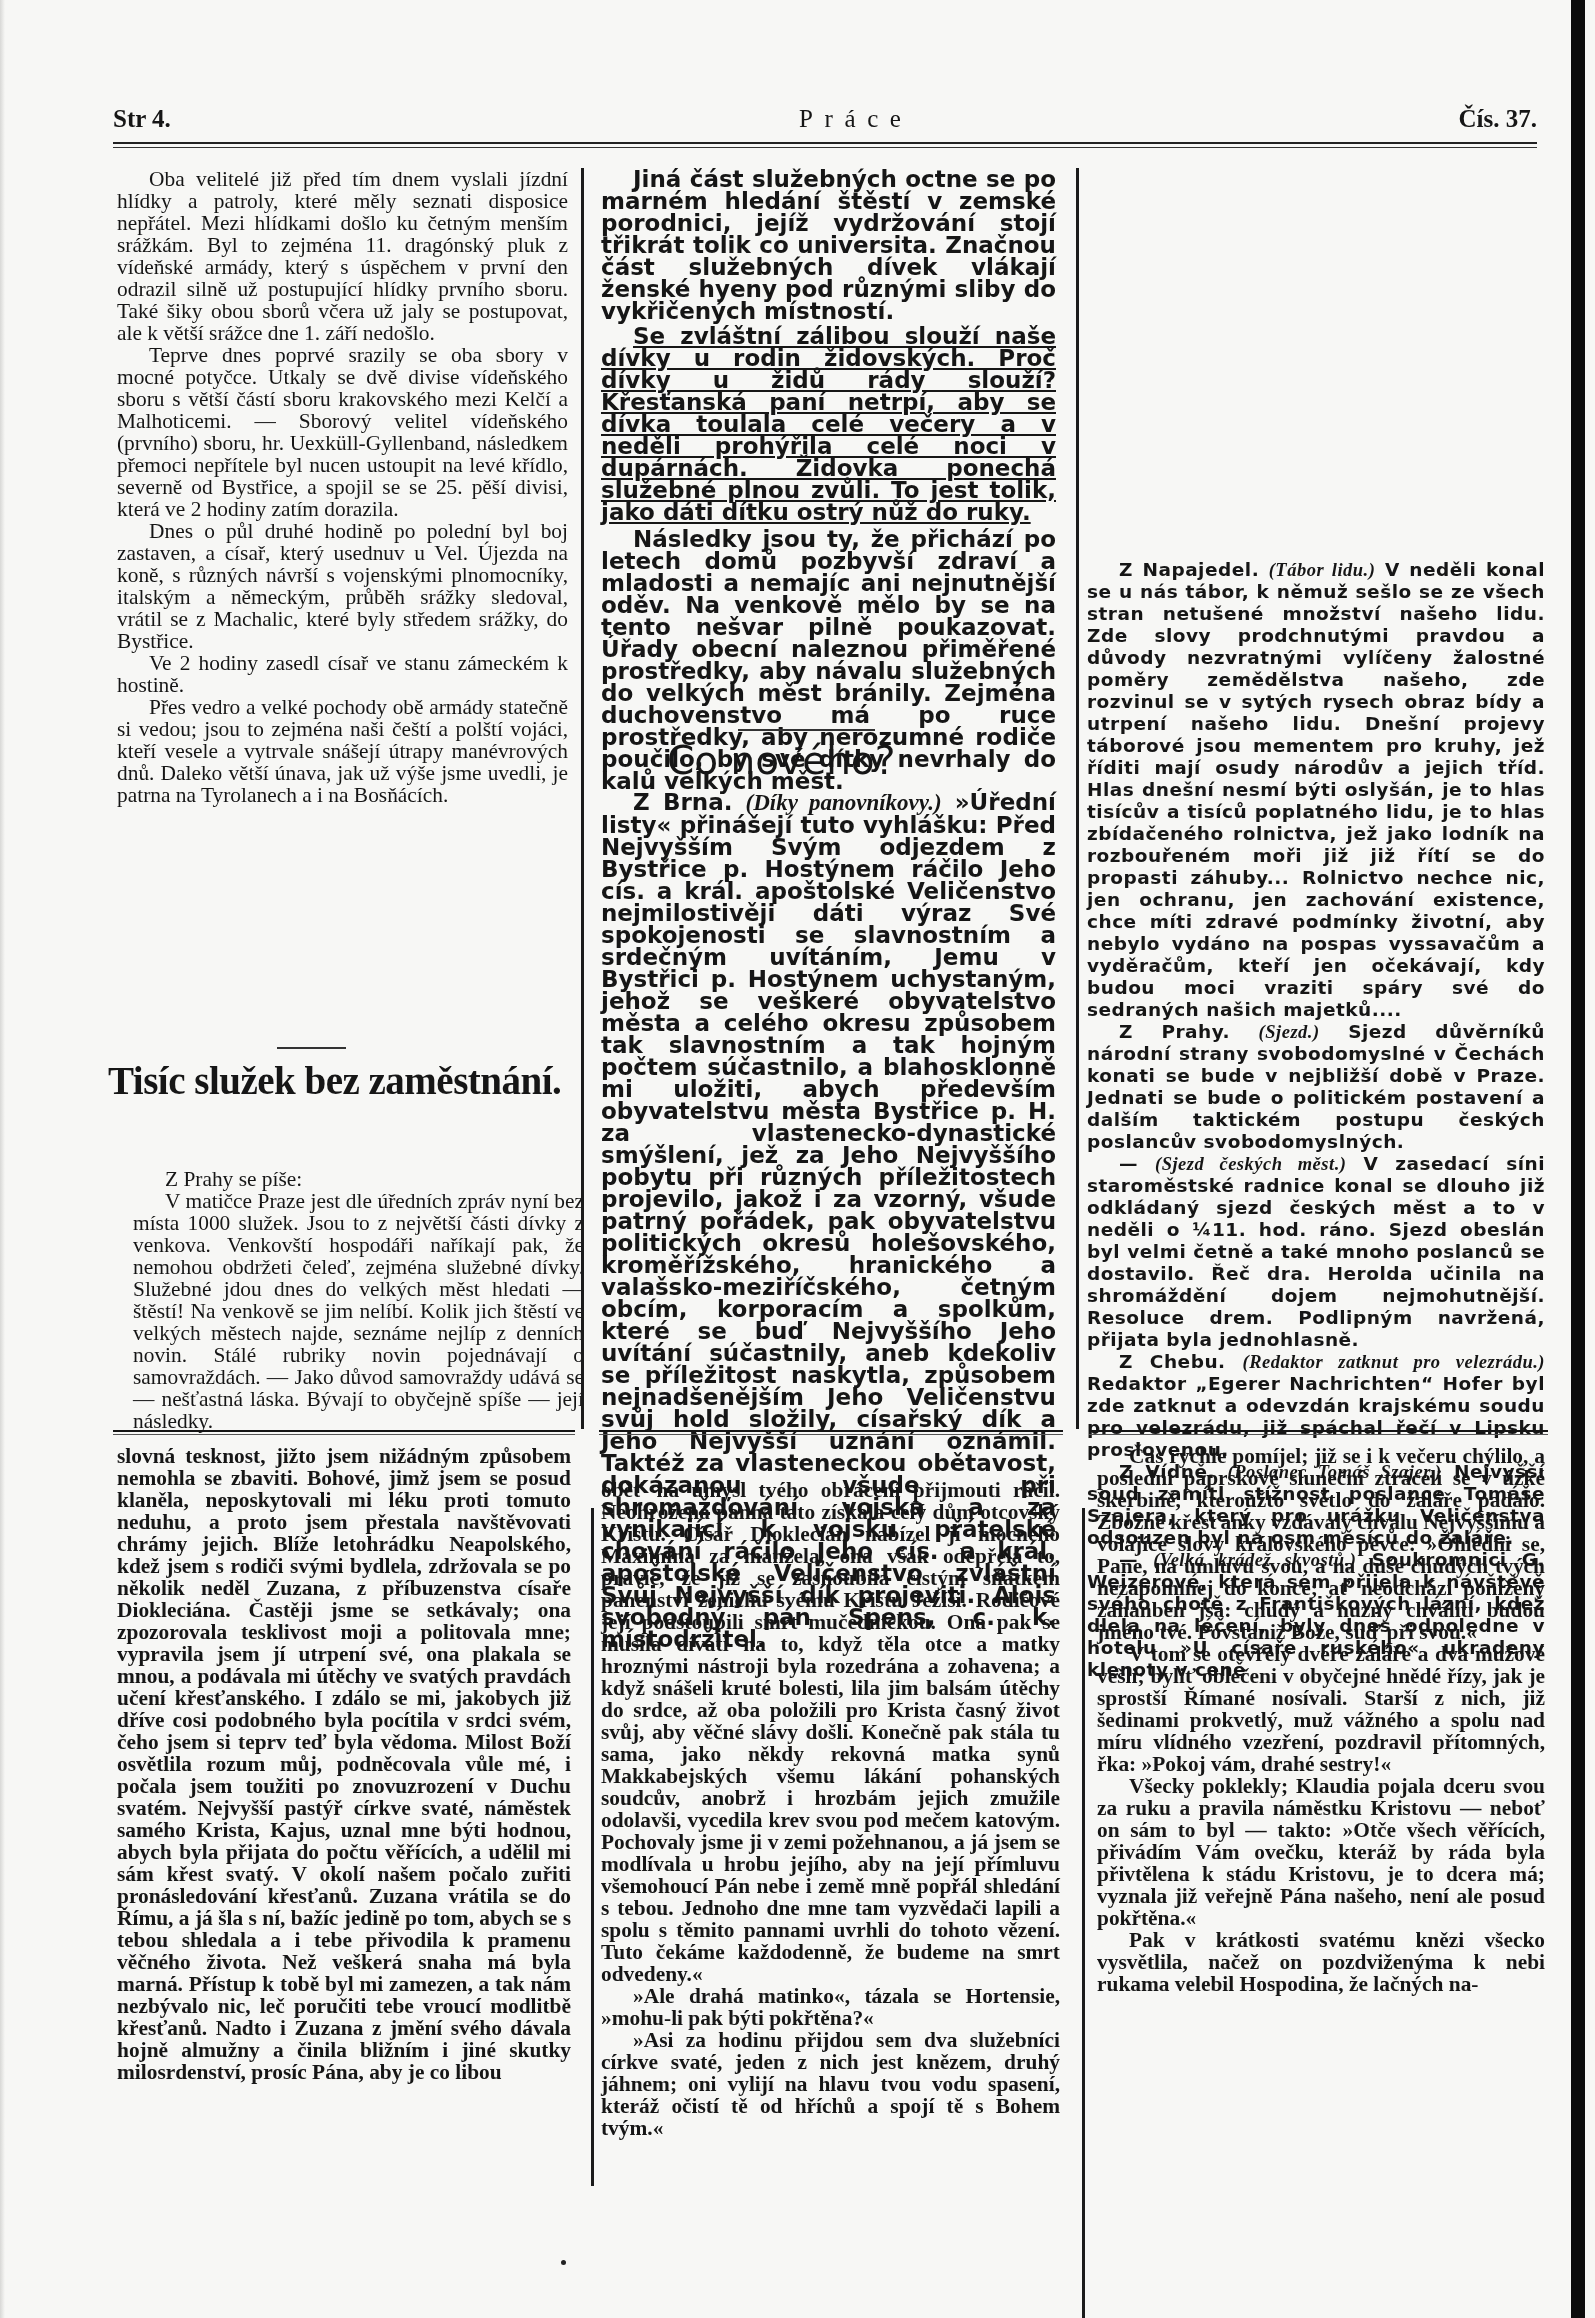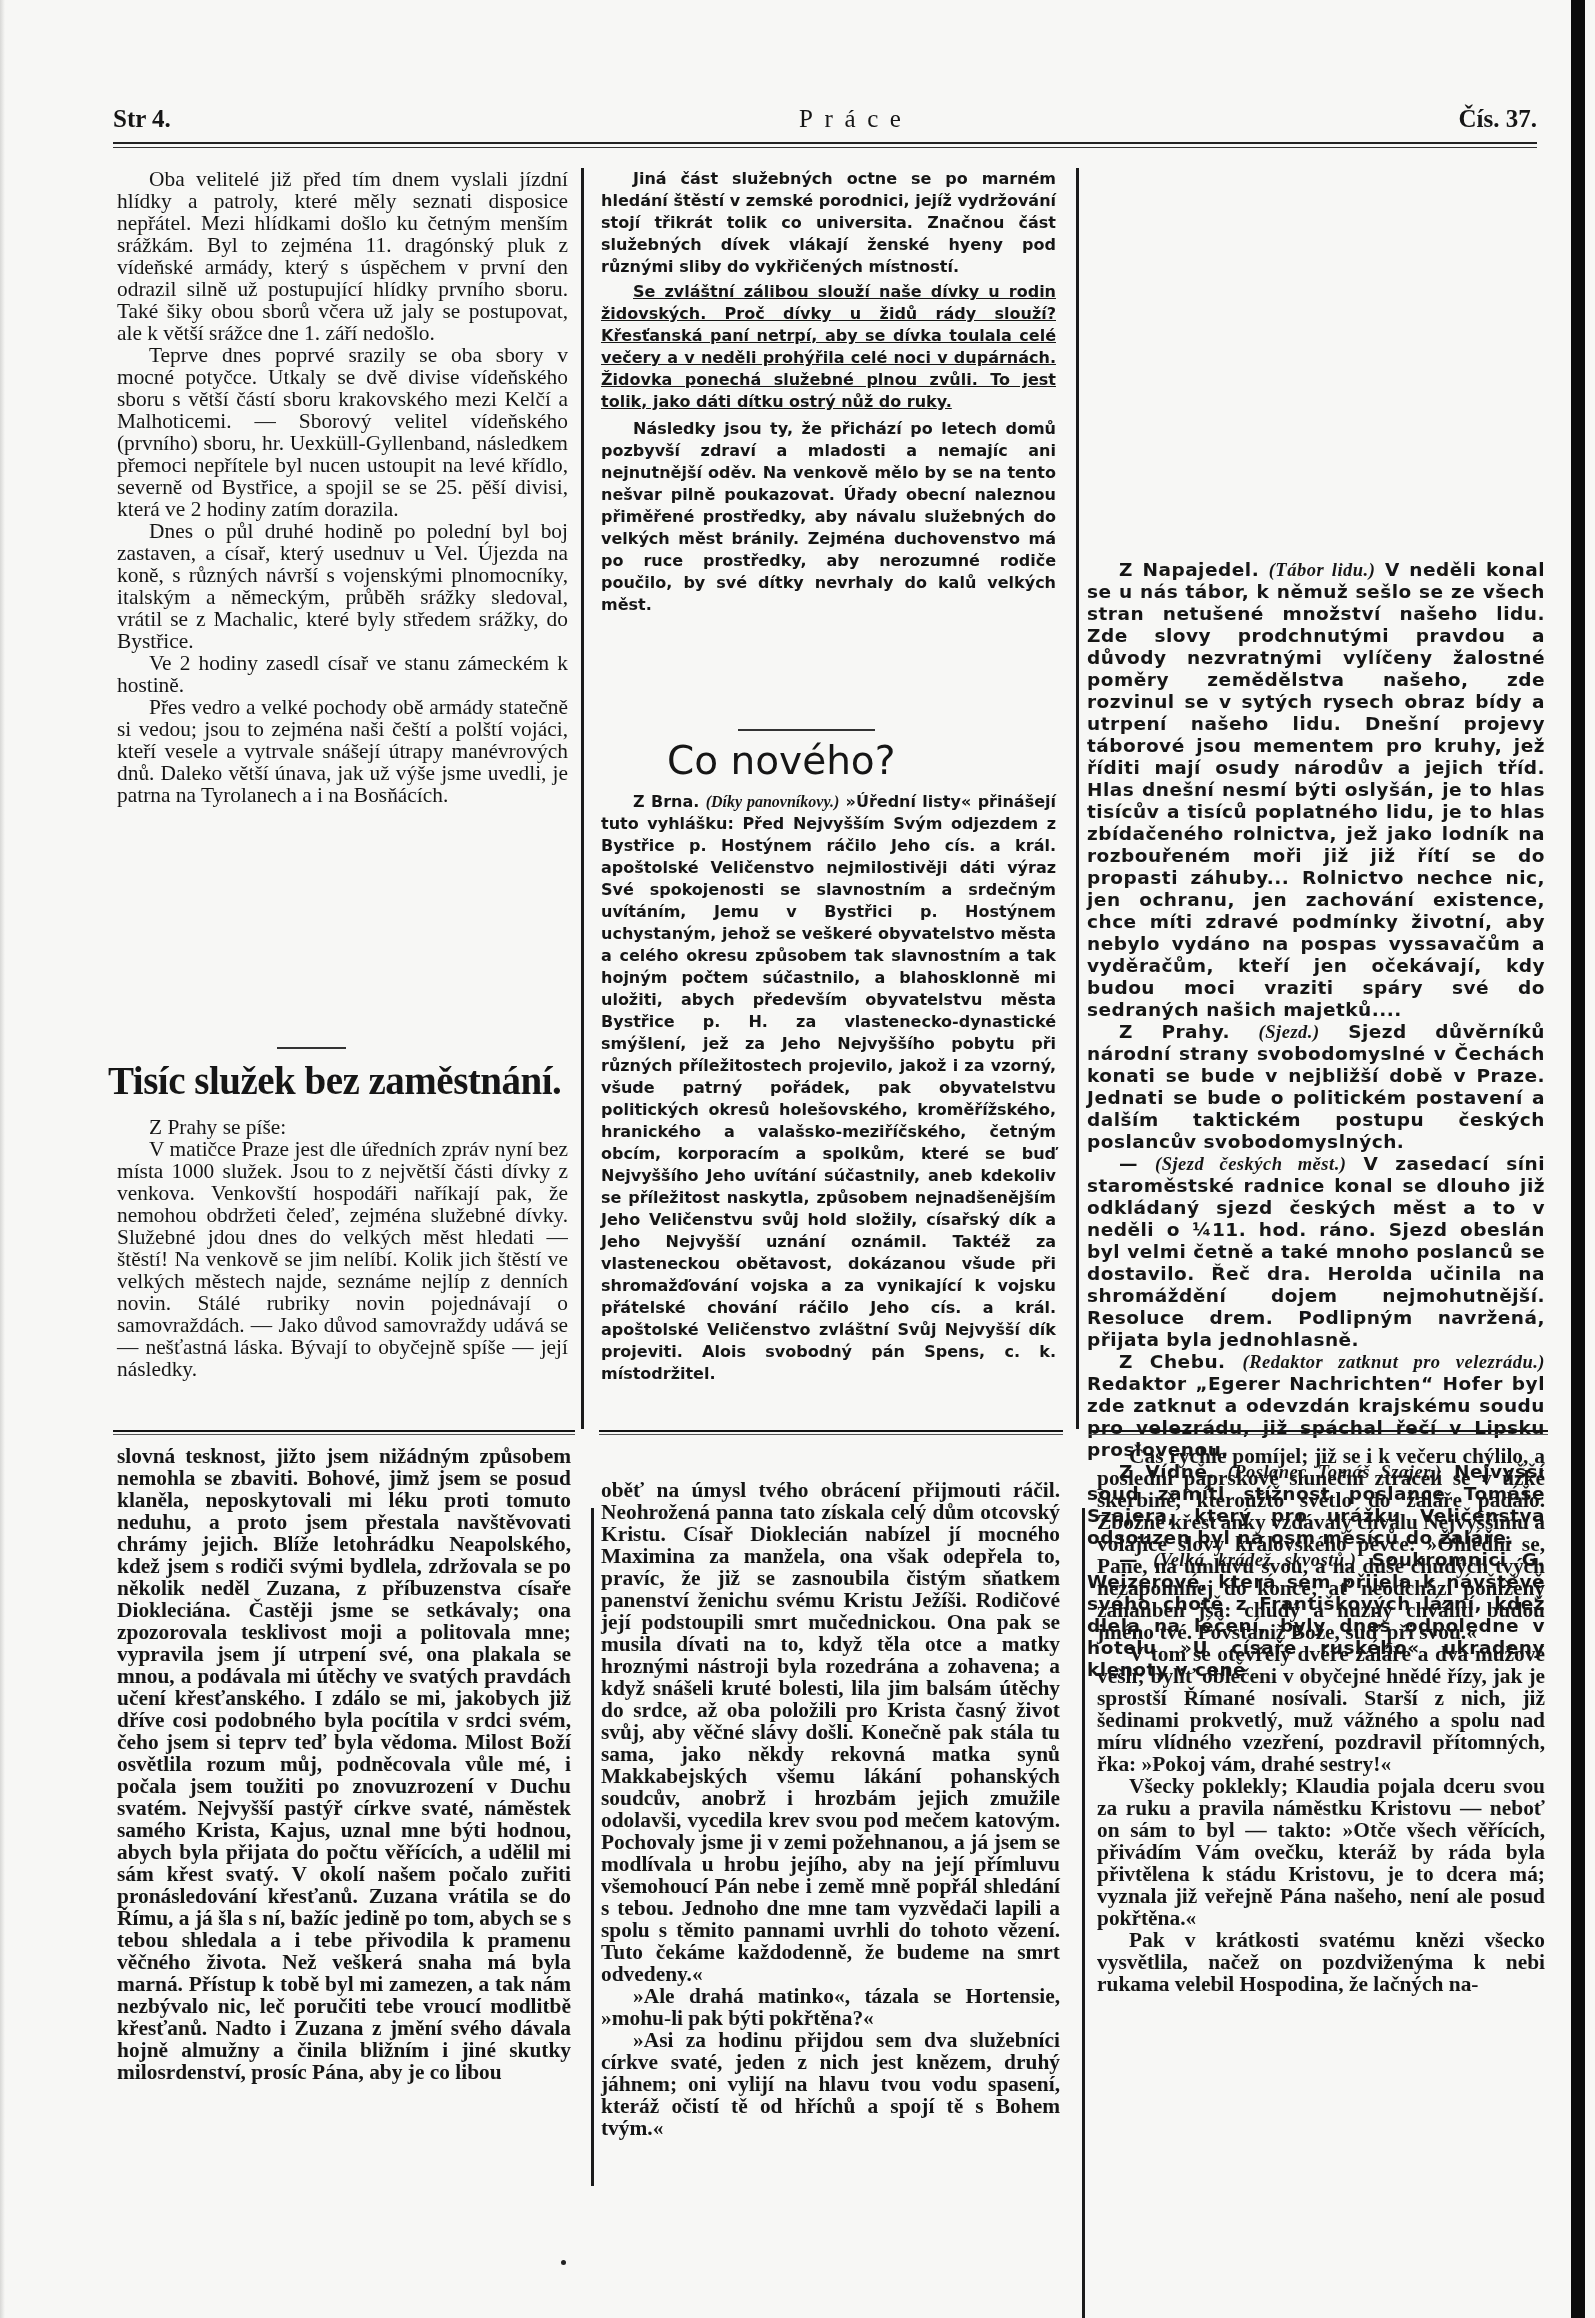--- a/index.html
+++ b/index.html
@@ -26,21 +26,21 @@
     position:absolute; top:142px; left:113px; width:1424px; height:6.3px;
     border-top:2.1px solid #222; border-bottom:1.6px solid #333; box-sizing:border-box;
   }
   .col {
     position:absolute; font-size:21.4px; line-height:22px; text-align:justify;
     hyphens:manual;
   }
   .col p { margin:0; text-indent:32px; }
   .col p.noindent { text-indent:0; }
   .c1 { left:117px; top:168px; width:451px; }
-  .c2 { left:601px; top:168px; width:455px; font-family:"DejaVu Sans", sans-serif; font-size:16px; font-weight:bold; line-height:22px; }
+  .c2 { left:601px; top:168px; width:455px; font-family:"DejaVu Sans", sans-serif; font-size:23px; font-weight:bold; line-height:22px; }
   .c3 { left:1087px; top:168px; width:458px; font-family:"DejaVu Sans", sans-serif; font-size:18.5px; font-weight:bold; line-height:22px; letter-spacing:0.5px;}
   .vrule { position:absolute; width:2.6px; background:#1b1b1b; }
   .short-rule { position:absolute; height:1.6px; background:#333; }
   .headline {
     position:absolute; font-family:"Liberation Serif", serif; font-weight:bold;
     font-size:39px; letter-spacing:-0.5px; white-space:nowrap;
   }
   .co-noveho {
     position:absolute; font-family:"DejaVu Sans", sans-serif; font-weight:normal;
     font-size:39px; white-space:nowrap;
@@ -75,21 +75,21 @@
   <p>Teprve dnes poprvé srazily se oba sbory v mocné potyčce. Utkaly se dvě divise vídeňského sboru s větší částí sboru krakovského mezi Kelčí a Malhoticemi. — Sborový velitel vídeňského (prvního) sboru, hr. Uexküll-Gyllenband, následkem přemoci nepřítele byl nucen ustoupit na levé křídlo, severně od Bystřice, a spojil se se 25. pěší divisi, která ve 2 hodiny zatím dorazila.</p>
   <p>Dnes o půl druhé hodině po polední byl boj zastaven, a císař, který usednuv u Vel. Újezda na koně, s různých návrší s vojenskými plnomocníky, italským a německým, průběh srážky sledoval, vrátil se z Machalic, které byly středem srážky, do Bystřice.</p>
   <p>Ve 2 hodiny zasedl císař ve stanu zámeckém k hostině.</p>
   <p>Přes vedro a velké pochody obě armády statečně si vedou; jsou to zejména naši čeští a polští vojáci, kteří vesele a vytrvale snášejí útrapy manévrových dnů. Daleko větší únava, jak už výše jsme uvedli, je patrna na Tyrolanech a i na Bosňácích.</p>
 </div>
 
 <div class="short-rule" style="left:277px; top:1047px; width:69px;"></div>
 
 <div class="headline" style="left:108px; top:1058px;">Tisíc služek bez zaměstnání.</div>
 
-<div class="col c1" style="top:1116px;">
+<div class="col c1" style="top:1168px;margin-left:16px;">
   <p>Z Prahy se píše:</p>
   <p>V matičce Praze jest dle úředních zpráv nyní bez místa 1000 služek. Jsou to z největší části dívky z venkova. Venkovští hospodáři naříkají pak, že nemohou obdržeti čeleď, zejména služebné dívky. Služebné jdou dnes do velkých měst hledati — štěstí! Na venkově se jim nelíbí. Kolik jich štěstí ve velkých městech najde, seznáme nejlíp z denních novin. Stálé rubriky novin pojednávají o samovraždách. — Jako důvod samovraždy udává se — nešťastná láska. Bývají to obyčejně spíše — její následky.</p>
 </div>
 
 <div class="vrule" style="left:581px; top:168px; height:1261px;"></div>
 
 <div class="col c2">
   <p>Jiná část služebných octne se po marném hledání štěstí v zemské porodnici, jejíž vydržování stojí třikrát tolik co universita. Značnou část služebných dívek vlákají ženské hyeny pod různými sliby do vykřičených místností.</p>
   <p style="margin-top:3px;text-decoration:underline;">Se zvláštní zálibou slouží naše dívky u rodin židovských. Proč dívky u židů rády slouží? Křesťanská paní netrpí, aby se dívka toulala celé večery a v neděli prohýřila celé noci v dupárnách. Židovka ponechá služebné plnou zvůli. To jest tolik, jako dáti dítku ostrý nůž do ruky.</p>
   <p style="margin-top:5.3px;">Následky jsou ty, že přichází po letech domů pozbyvší zdraví a mladosti a nemajíc ani nejnutnější oděv. Na venkově mělo by se na tento nešvar pilně poukazovat. Úřady obecní naleznou přiměřené prostředky, aby návalu služebných do velkých měst bránily. Zejména duchovenstvo má po ruce prostředky, aby nerozumné rodiče poučilo, by své dítky nevrhaly do kalů velkých měst.</p>

